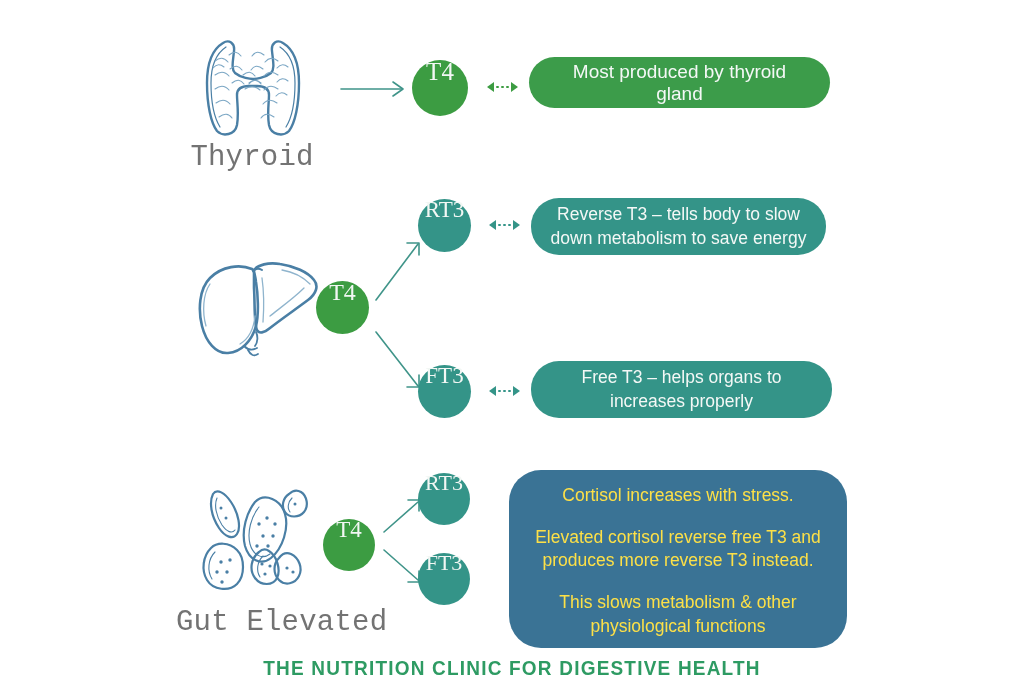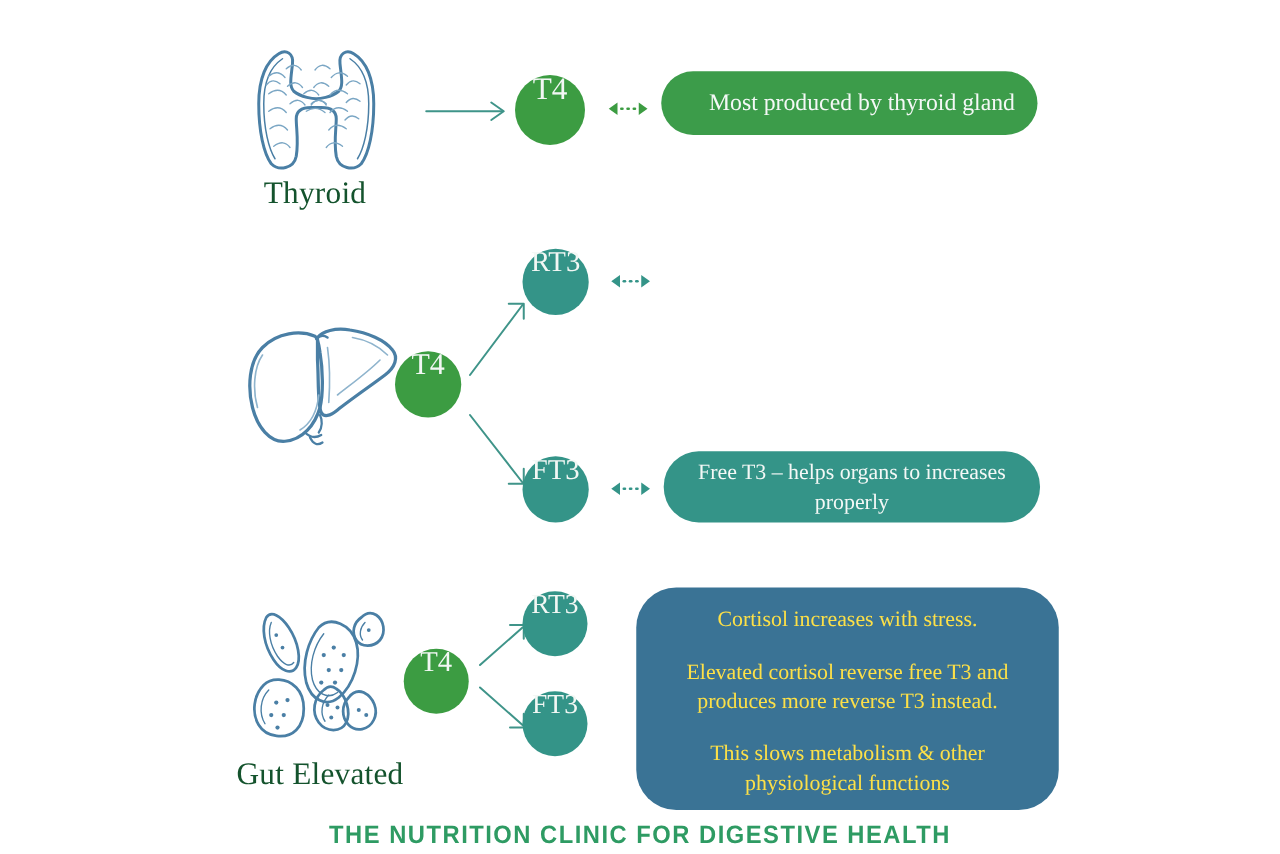--- a/index.html
+++ b/index.html
@@ -8,23 +8,23 @@
     background:#ffffff;
     font-family:"Liberation Serif", serif;
     overflow:hidden;
     position:relative;
   }
   .stage{position:absolute;inset:0;}
 
   
   .organ-label{
     position:absolute;
-    color:#14532d;
-    font-size:25px;
-    font-family:Liberation Serif, serif;
+    color:#737373;
+    font-size:29px;
+    font-family:Liberation Mono, monospace;
     letter-spacing:.2px;
     text-align:center;
     white-space:nowrap;
   }
 
   
   .circle{
     position:absolute;
     border-radius:50%;
     display:flex;align-items:flex-start;justify-content:center;
@@ -35,21 +35,21 @@
   .circle span{display:block;transform:translateY(-1px);}
   .c-green{background:#3c9c42;}
   .c-teal{background:#349488;}
 
   
   .pill{
     position:absolute;
     display:flex;align-items:center;justify-content:flex-end;
     text-align:center;
     color:#f4f8f6;
-    font-family:Liberation Serif, serif;
+    font-family:Liberation Sans, sans-serif;
     box-sizing:border-box;
   }
   .pill-green{background:#3c9c4a;border-radius:40px;}
   .pill-teal{background:#349488;border-radius:28px;}
   .box-blue{background:#3a7395;border-radius:32px;}
   .pill-text{display:block;}
 
   
   .dotcon{position:absolute;display:flex;align-items:center;gap:2px;}
   .dotcon .tri{width:0;height:0;}
@@ -192,20 +192,23 @@
   <div class="dotcon" style="left:489px;top:220px;">
     <i class="tri tri-l" style="border-right:7px solid #349488;"></i>
     <span class="dots">
       <i style="background:#349488;"></i>
         <i style="background:#349488;"></i>
         <i style="background:#349488;"></i>
     </span>
     <i class="tri tri-r" style="border-left:7px solid #349488;"></i>
   </div>
 
+  <div class="pill pill-teal" style="left:531px;top:198px;width:295px;height:57px;font-size:17.5px;padding:0 14px;line-height:1.35;">
+    <span class="pill-text">Reverse T3 – tells body to slow down metabolism to save energy</span>
+  </div>
 
   <div class="circle c-teal" style="left:418px;top:365px;width:53px;height:53px;font-size:23px;">
     <span>FT3</span>
   </div>
 
   <div class="dotcon" style="left:489px;top:386px;">
     <i class="tri tri-l" style="border-right:7px solid #349488;"></i>
     <span class="dots">
       <i style="background:#349488;"></i>
         <i style="background:#349488;"></i>

